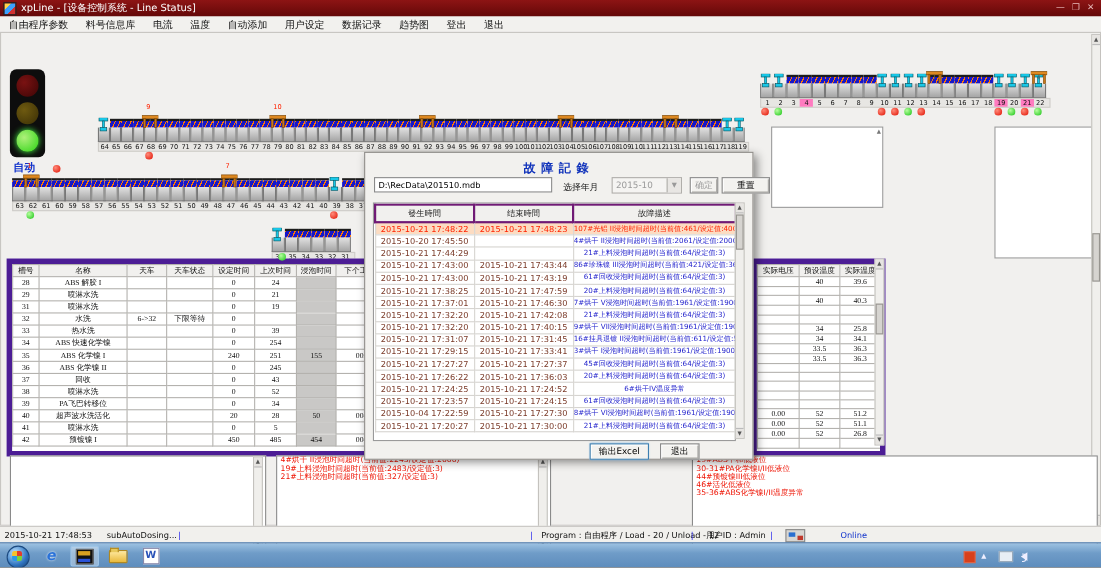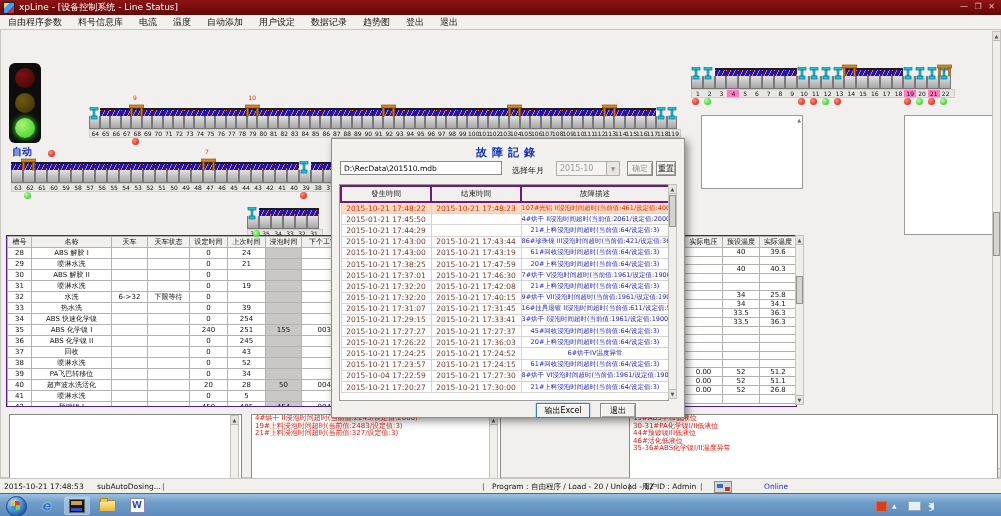--- a/index.html
+++ b/index.html
@@ -42,21 +42,21 @@
   .crane{position:absolute;}
   .crane .clabel{position:absolute;top:-7px;left:4px;font-size:6px;color:#ff2200;line-height:6px;}
   .hoist{position:absolute;}
   .dot{position:absolute;width:7px;height:7px;border-radius:50%;}
   .dot.red{background:radial-gradient(circle at 35% 35%,#ff8a7a,#e01000);}
   .dot.green{background:radial-gradient(circle at 35% 35%,#b6ff9e,#17c213);}
   
   .panel{position:absolute;background:#fff;border:1px solid #9a9a9a;}
   .panel .corner{position:absolute;right:1px;top:1px;font-size:5px;color:#777;}
   
-  .dtable{position:absolute;background:#fff;border:1px solid #4c1d95;overflow:hidden;}
+  .dtable{position:absolute;background:#fff;border:5px solid #4c1d95;overflow:hidden;font-family:Liberation Serif, serif;}
   table.grid{border-collapse:collapse;table-layout:fixed;font-size:7px;}
   table.grid td,table.grid th{border:1px solid #b4b2ae;padding:0;text-align:center;
      white-space:nowrap;overflow:hidden;font-weight:normal;color:#111;}
   table.grid th{background:#f1f0ee;}
   td.graycol,th.graycol{background:#c9c8c6;}
   
   .listbox{position:absolute;background:#fff;border:1px solid #8a8a8a;overflow:hidden;}
   .listbox .line{font-size:7px;line-height:7.5px;color:#ee1100;white-space:nowrap;padding-left:3px;}
   .vscroll{position:absolute;background:#f0efec;border:1px solid #c4c2be;box-sizing:border-box;}
   .vs-arrow{height:8px;line-height:8px;font-size:5px;text-align:center;color:#555;background:#e6e4e1;border-bottom:1px solid #bbb;}
@@ -1050,30 +1050,20 @@
               <td>29</td>
               <td>喷淋水洗</td>
               <td></td>
               <td></td>
               <td>0</td>
               <td>21</td>
               <td class="graycol"></td>
               <td></td>
             </tr>
             <tr style="height:8.3px;">
-              <td>30</td>
-              <td>ABS 解胶 II</td>
-              <td></td>
-              <td></td>
-              <td>0</td>
-              <td></td>
-              <td class="graycol"></td>
-              <td></td>
-            </tr>
-            <tr style="height:8.3px;">
               <td>31</td>
               <td>喷淋水洗</td>
               <td></td>
               <td></td>
               <td>0</td>
               <td>19</td>
               <td class="graycol"></td>
               <td></td>
             </tr>
             <tr style="height:8.3px;">
@@ -1328,41 +1318,41 @@
 
     <div class="dialog">
       <div class="dlg-title">故障記錄</div>
       <div class="dlg-path">D:\RecData\201510.mdb</div>
       <div class="dlg-label">选择年月</div>
       <div class="combo">
         <span>2015-10</span>
         <span class="drop">▼</span>
       </div>
       <div class="btn disabled" style="left:295px;top:22px;width:26px;">确定</div>
-      <div class="btn" style="left:324px;top:22px;width:20px;">重置</div>
+      <div class="btn" style="left:324px;top:22px;width:44px;">重置</div>
       <div class="dlg-tablewrap">
         <table class="dgrid" id="dialog-table">
             <colgroup>
               <col style="width:90px">
               <col style="width:90px">
               <col style="width:148px">
             </colgroup>
             <tbody>
               <tr>
                 <th>發生時間</th>
                 <th>结束時間</th>
                 <th>故障描述</th>
               </tr>
               <tr class="alert">
                 <td class="dtime">2015-10-21 17:48:22</td>
                 <td class="dtime">2015-10-21 17:48:23</td>
                 <td class="ddesc">107#光铝 II浸泡时间超时(当前值:461/设定值:400)</td>
               </tr>
               <tr>
-                <td class="dtime">2015-01-21 17:45:50</td>
+                <td class="dtime">2015-10-20 17:45:50</td>
                 <td class="dtime"></td>
                 <td class="ddesc">4#烘干 II浸泡时间超时(当前值:2061/设定值:2000)</td>
               </tr>
               <tr>
                 <td class="dtime">2015-10-21 17:44:29</td>
                 <td class="dtime"></td>
                 <td class="ddesc">21#上料浸泡时间超时(当前值:64/设定值:3)</td>
               </tr>
               <tr>
                 <td class="dtime">2015-10-21 17:43:00</td>

